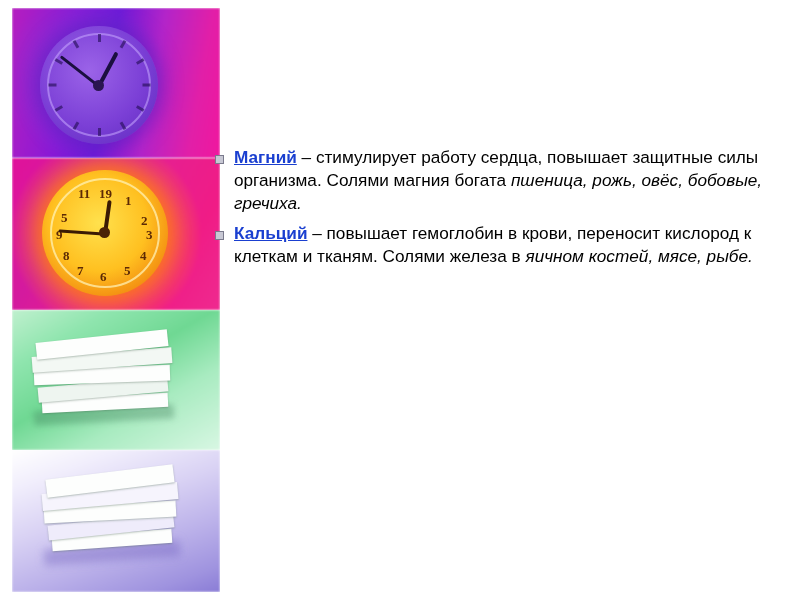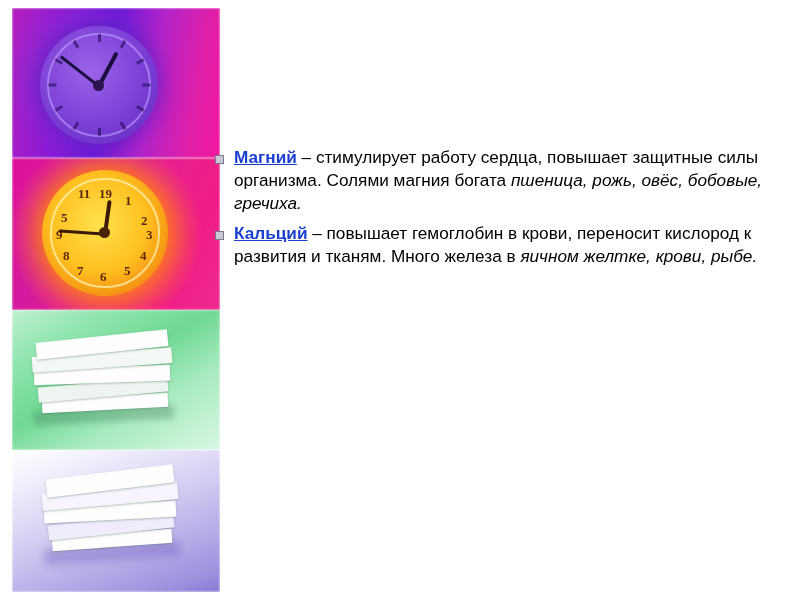--- a/index.html
+++ b/index.html
@@ -286,17 +286,17 @@
 
     <div class="bullet-row">
       <div class="bullet-marker"></div>
       <div class="bullet-text"><span class="kw">Магний</span><span> – </span><span>стимулирует работу сердца, повышает защитные силы организма. Солями магния богата </span><span class="it">пшеница, рожь, овёс, бобовые,  гречиха.</span></div>
     </div>
 
 
 
     <div class="bullet-row">
       <div class="bullet-marker"></div>
-      <div class="bullet-text"><span class="kw">Кальций</span><span> – </span><span>повышает гемоглобин в крови, переносит кислород к развития и тканям. Много железа в </span><span class="it">яичном желтке, крови, рыбе.</span></div>
+      <div class="bullet-text"><span class="kw">Кальций</span><span> – </span><span>повышает гемоглобин в крови, переносит кислород к клеткам и тканям. Солями железа в </span><span class="it">яичном костей, мясе, рыбе.</span></div>
     </div>
 
   </div>
 </div>
 
 </body></html>

